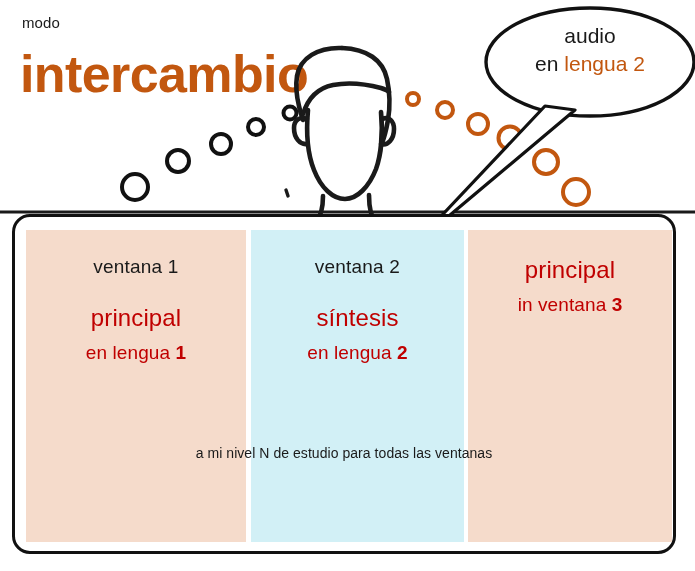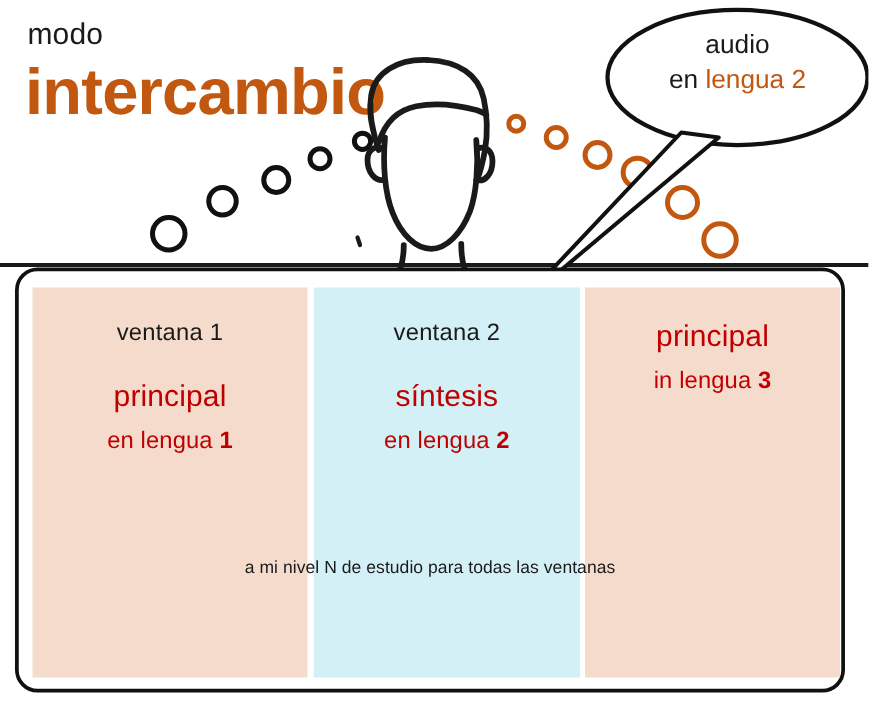--- a/index.html
+++ b/index.html
@@ -17,21 +17,21 @@
     height: 571px;
     background: #ffffff;
     overflow: hidden;
   }
 
   
   .modo-label {
     position: absolute;
     left: 22px;
     top: 14px;
-    font-size: 24px;
+    font-size: 15px;
     color: #1a1a1a;
     letter-spacing: 0.1px;
     white-space: nowrap;
   }
   .title-main {
     position: absolute;
     left: 20px;
     top: 44px;
     font-size: 52px;
     font-weight: bold;
@@ -238,19 +238,19 @@
     <div class="col-inner">
       <div class="col-title">ventana 2</div>
       <div class="col-role">síntesis</div>
       <div class="col-lang"><span>en lengua </span><b>2</b></div>
     </div>
   </div>
 
   <div class="col col-3">
     <div class="col-inner">
       <div class="col-role">principal</div>
-      <div class="col-lang"><span>in lengua </span><b>3</b></div>
+      <div class="col-lang"><span>in ventana </span><b>3</b></div>
     </div>
   </div>
 
   <div class="footer-note">a mi nivel N de estudio para todas las ventanas</div>
 
 </div>
 
 </body></html>

